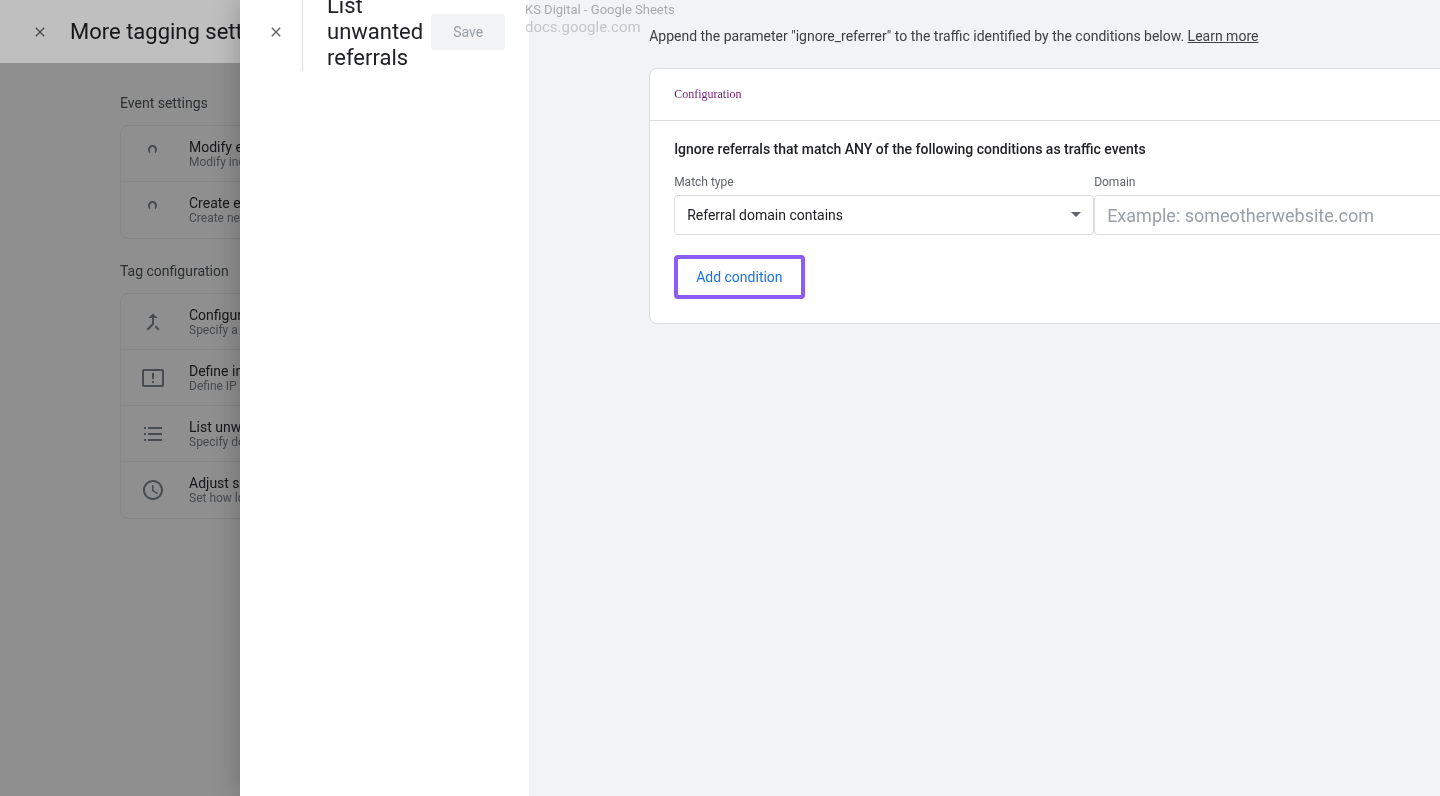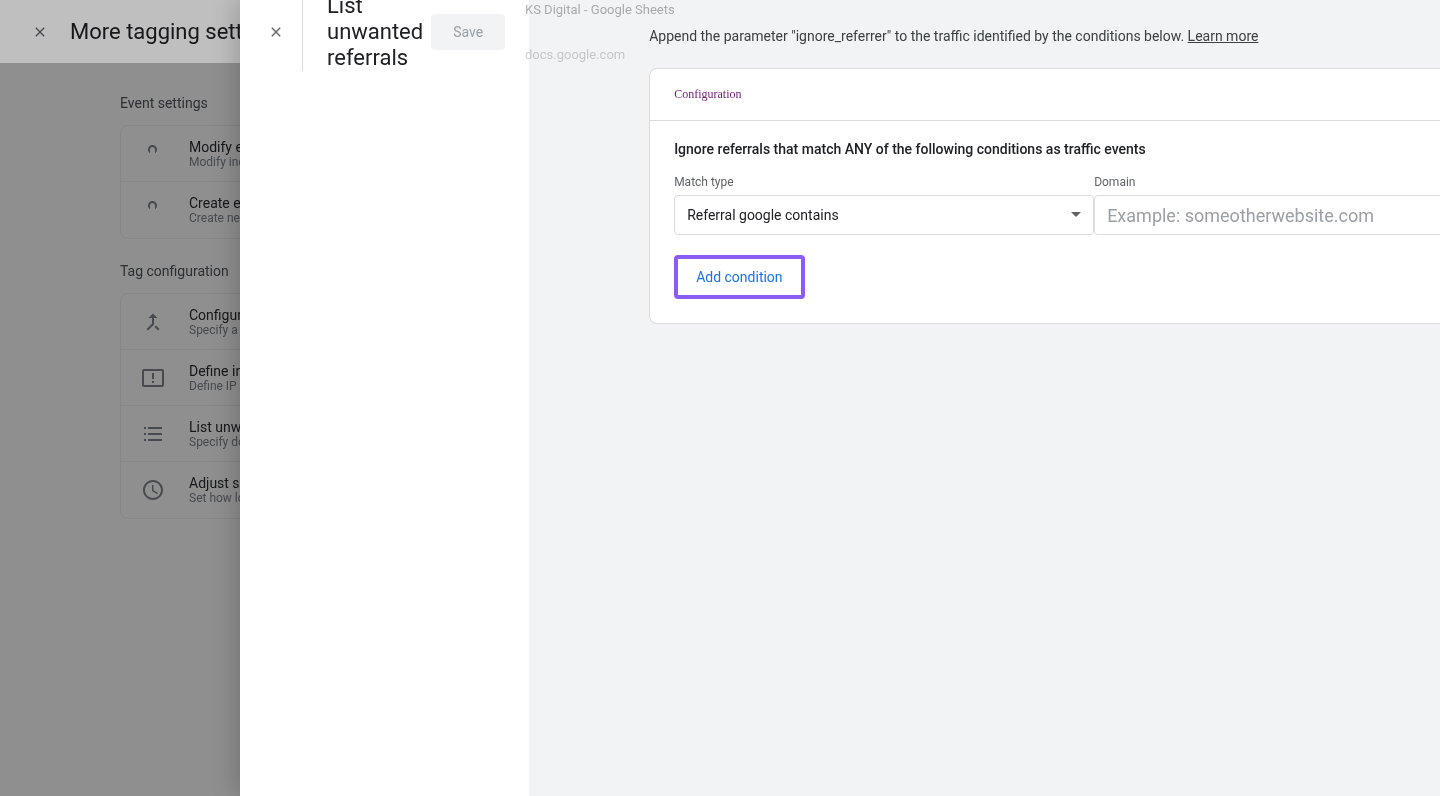--- a/index.html
+++ b/index.html
@@ -218,24 +218,23 @@
     .ghost-tab {
       position: absolute;
       top: 2px; left: 285px;
       font-size: 13px;
       color: #5f6368;
       opacity: 0.5;
     }
     .ghost-sub {
       position: absolute;
       top: 18px; left: 285px;
-      font-size: 13px;
+      font-size: 15px;
       color: #80868b;
       opacity: 0.4;
-      margin-top: 29px;
     }
   </style>
 </head>
 <body>
 
 <div class="bg-layer">
   <div class="bg-header">
     <div class="close-x">
       <svg viewBox="0 0 24 24">
           <path d="M19 6.41L17.59 5 12 10.59 6.41 5 5 6.41 10.59 12 5 17.59 6.41 19 12 13.41 17.59 19 19 17.59 13.41 12z" fill="currentColor"></path>
@@ -328,21 +327,21 @@
       <span>Append the parameter "ignore_referrer" to the traffic identified by the conditions below. </span><a href="#">Learn more</a>
     </div>
     <div class="config-card">
       <div class="config-card-header">Configuration</div>
       <div class="config-card-body">
         <div class="config-subtitle">Ignore referrals that match ANY of the following conditions as traffic events</div>
         <div class="condition-row">
           <div class="field-group">
             <div class="field-label">Match type</div>
             <div class="select-box">
-              <span>Referral google contains</span>
+              <span>Referral domain contains</span>
               <span class="select-arrow"><svg viewBox="0 0 10 10">
                     <path d="M0 2 L5 7 L10 2 Z" fill="currentColor"></path>
                   </svg></span>
             </div>
           </div>
           <div class="field-group">
             <div class="field-label">Domain</div>
             <input type="text" class="text-input" placeholder="Example: someotherwebsite.com" style="">
           </div>
           <div class="remove-btn"></div>

